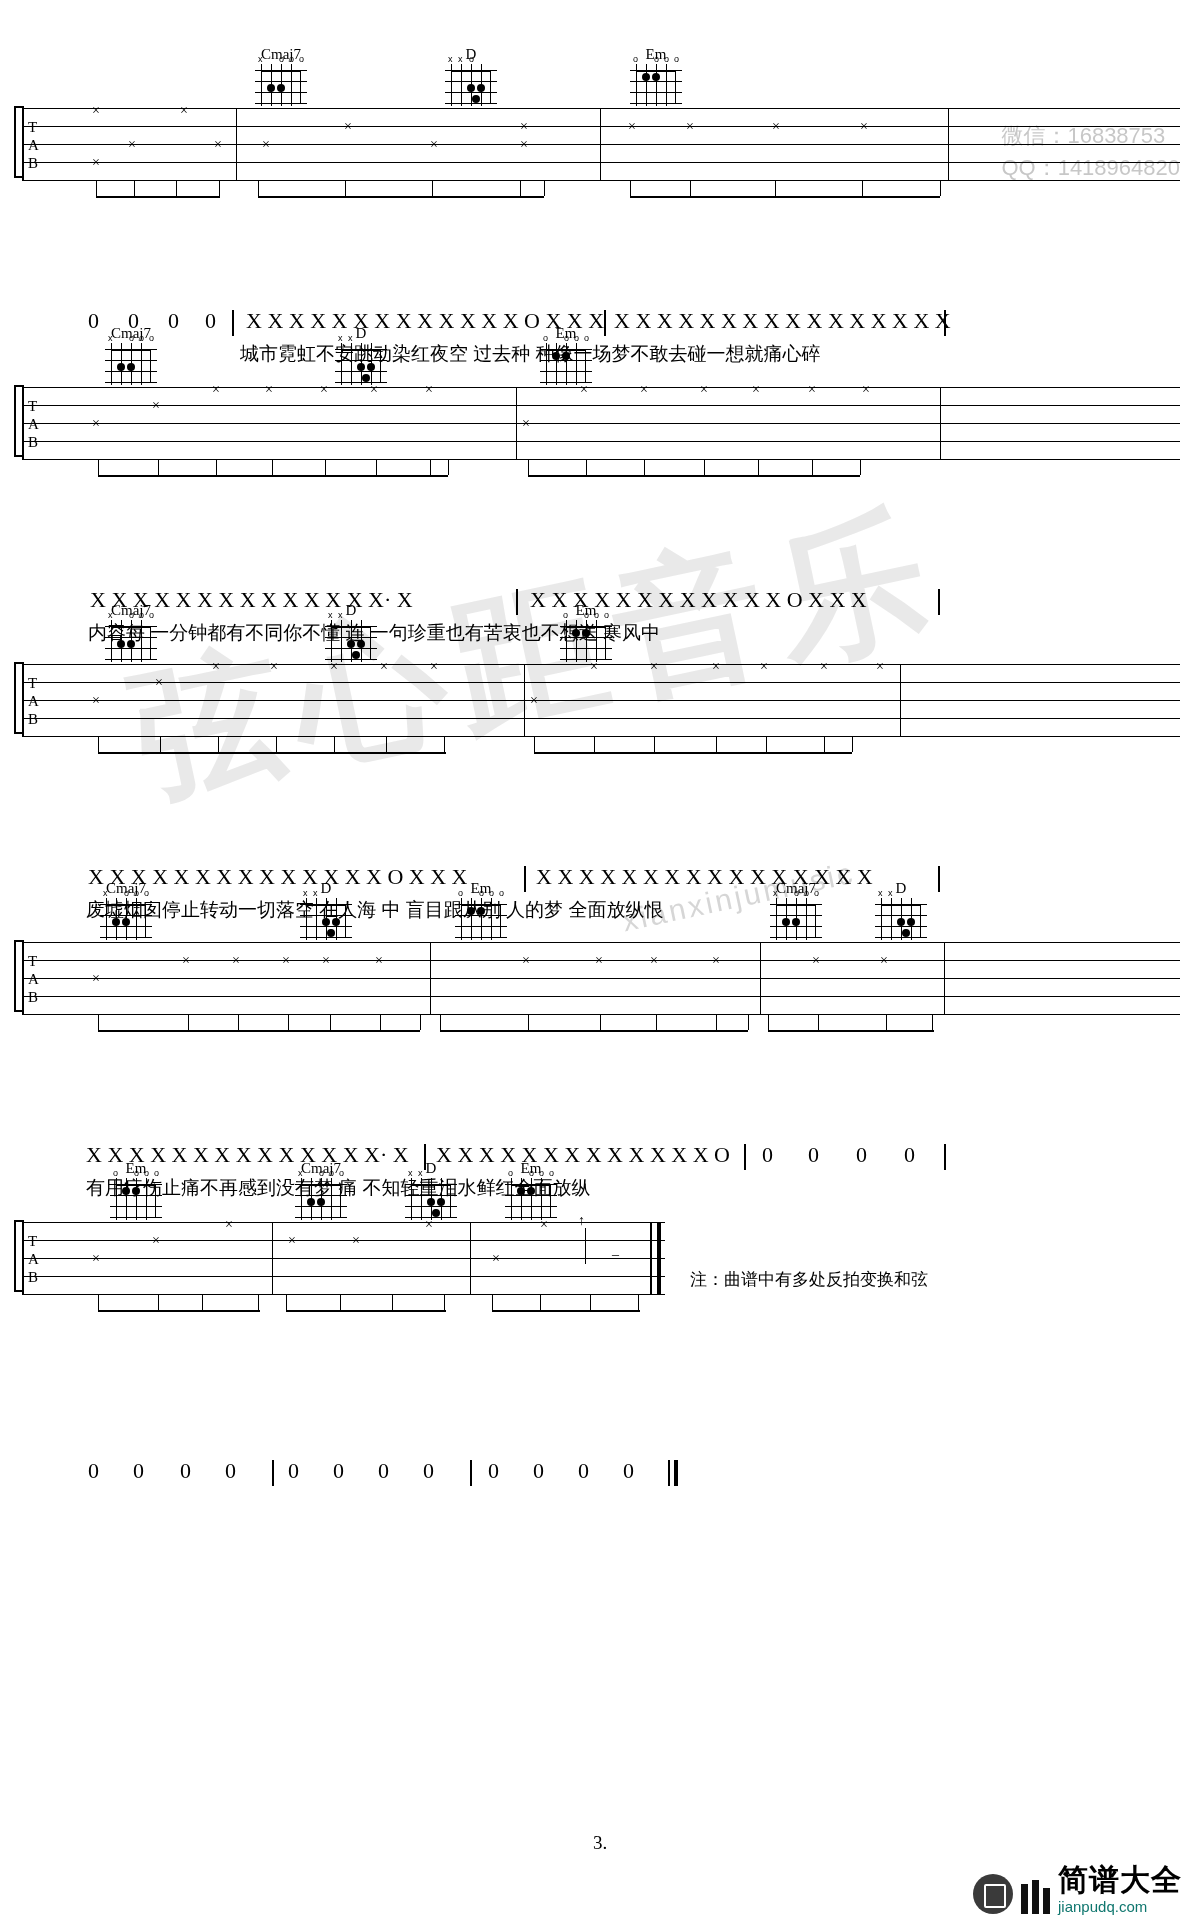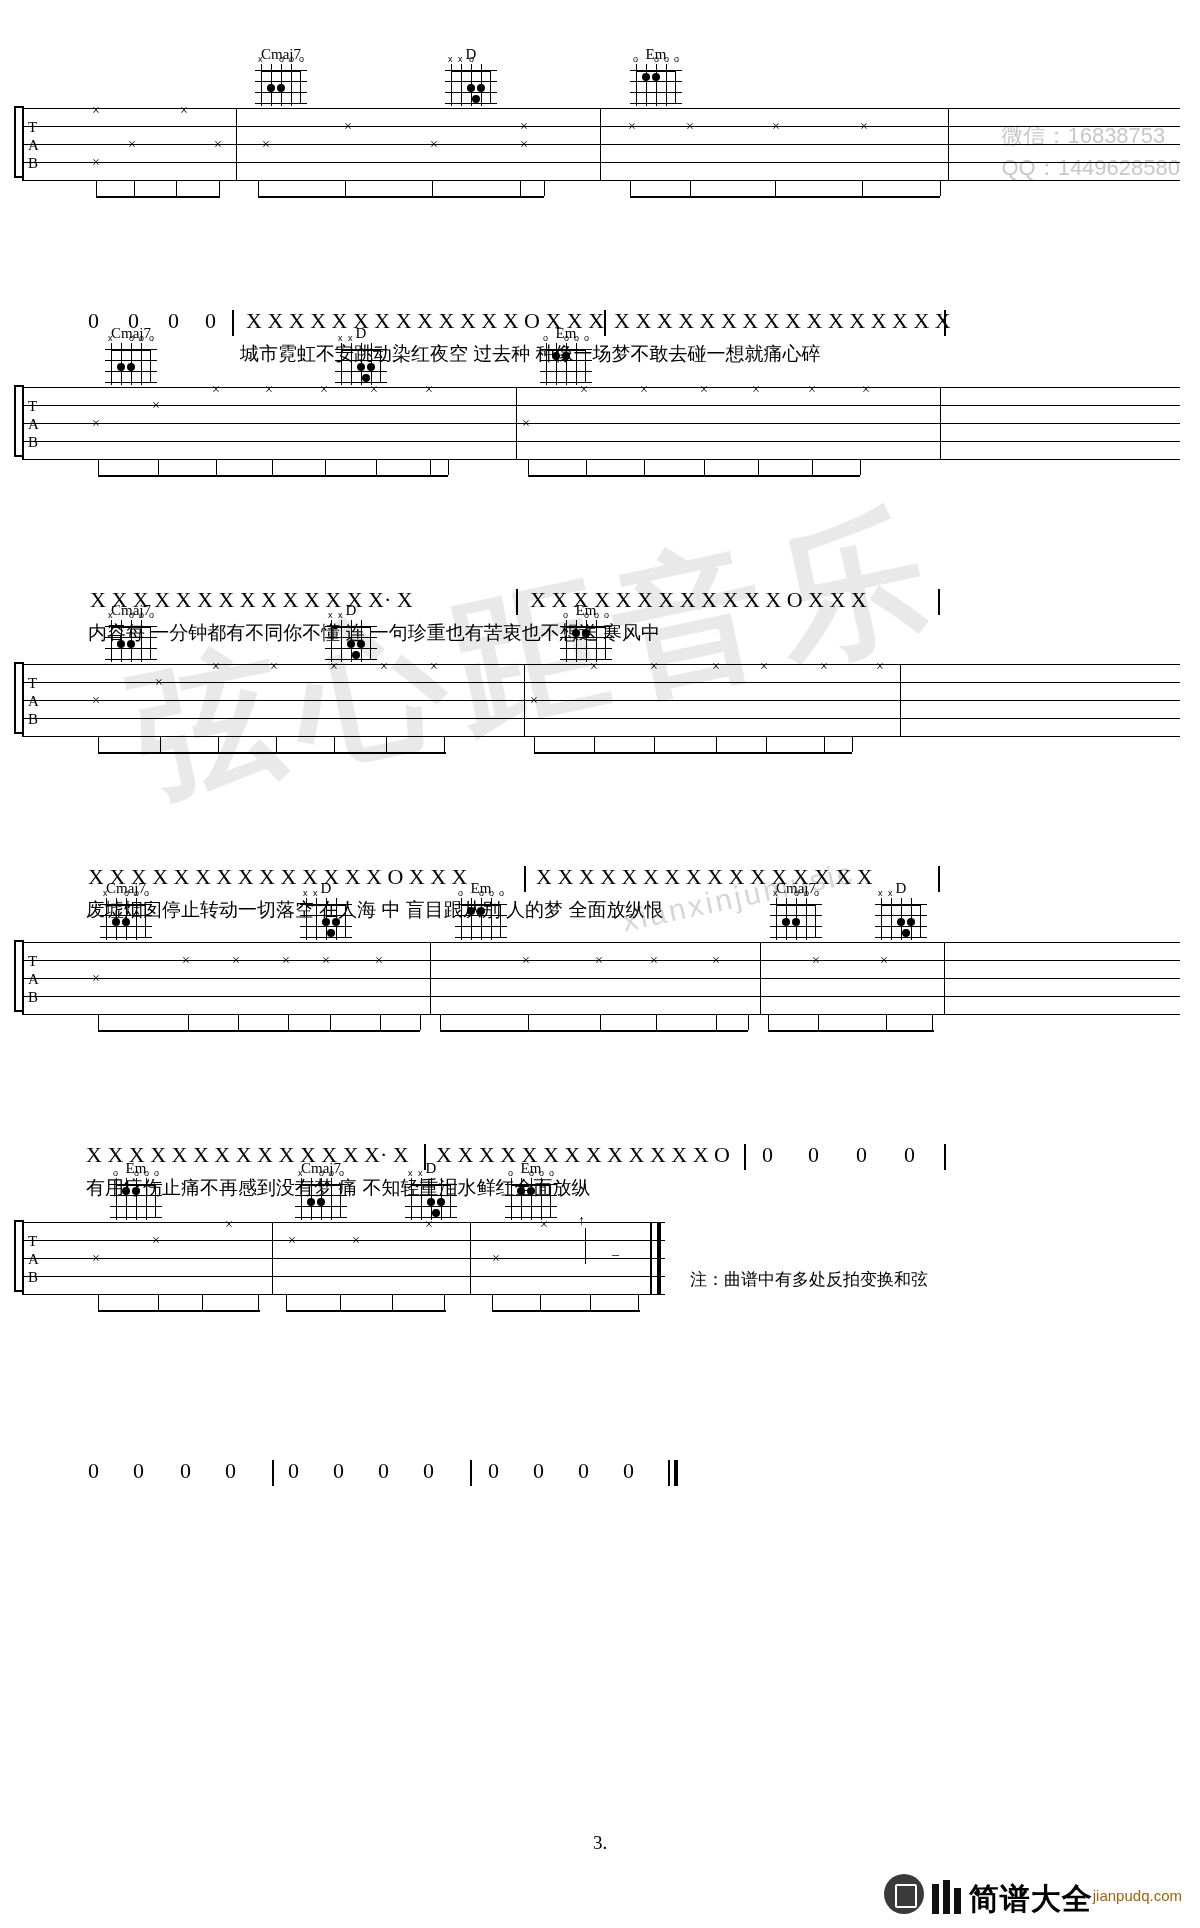--- a/index.html
+++ b/index.html
@@ -55,35 +55,35 @@
   .lyrics{position:relative;height:30px;}
   .lyrics span{position:absolute;font-size:19px;font-family:"Liberation Sans",sans-serif;line-height:20px;white-space:nowrap;}
 
   
   .pagenum{position:absolute;left:0;right:0;bottom:74px;text-align:center;font-size:19px;font-family:"Liberation Serif",serif;}
   .brand{position:absolute;right:18px;bottom:14px;display:flex;align-items:flex-end;gap:8px;}
   .brand .circle{width:40px;height:40px;border-radius:50%;background:#3a3a3a;position:relative;}
   .brand .circle:after{content:"";position:absolute;left:11px;top:10px;width:18px;height:20px;border:2px solid #fff;border-radius:2px;}
   .brand .bars{display:flex;align-items:flex-end;gap:4px;height:34px;}
   .brand .bars i{display:block;width:7px;background:#111;}
-  .brand .txt{display:flex;flex-direction:row;line-height:1;}
+  .brand .txt{display:flex;flex-direction:column;line-height:1;}
   .brand .cn{font-size:30px;font-weight:bold;font-family:"Liberation Sans",sans-serif;letter-spacing:1px;}
-  .brand .en{font-size:15px;color:#a16207;font-family:"Liberation Sans",sans-serif;margin-top:4px;}
+  .brand .en{font-size:15px;color:#0f766e;font-family:"Liberation Sans",sans-serif;margin-top:4px;}
   .noteTxt{position:absolute;font-size:17px;font-family:Liberation Mono, monospace;}
 </style>
 </head>
 <body>
 
 <div class="sheet">
 
   <div class="watermark">弦心距音乐</div>
   <div class="watermark2">xianxinjumusic</div>
   <div class="wmcontact">
     <div>微信：16838753</div>
-    <div>QQ：1449628580</div>
+    <div>QQ：1418964820</div>
   </div>
 
   <div class="system" style="top:46px;">
     <div class="chords">
       <div class="chord" style="left:250px;">
         <div class="cname">Cmaj7</div>
         <div class="diagram">
           <div class="grid"></div>
           <div class="v" style="left:6px;"></div>
             <div class="v" style="left:16px;"></div>

